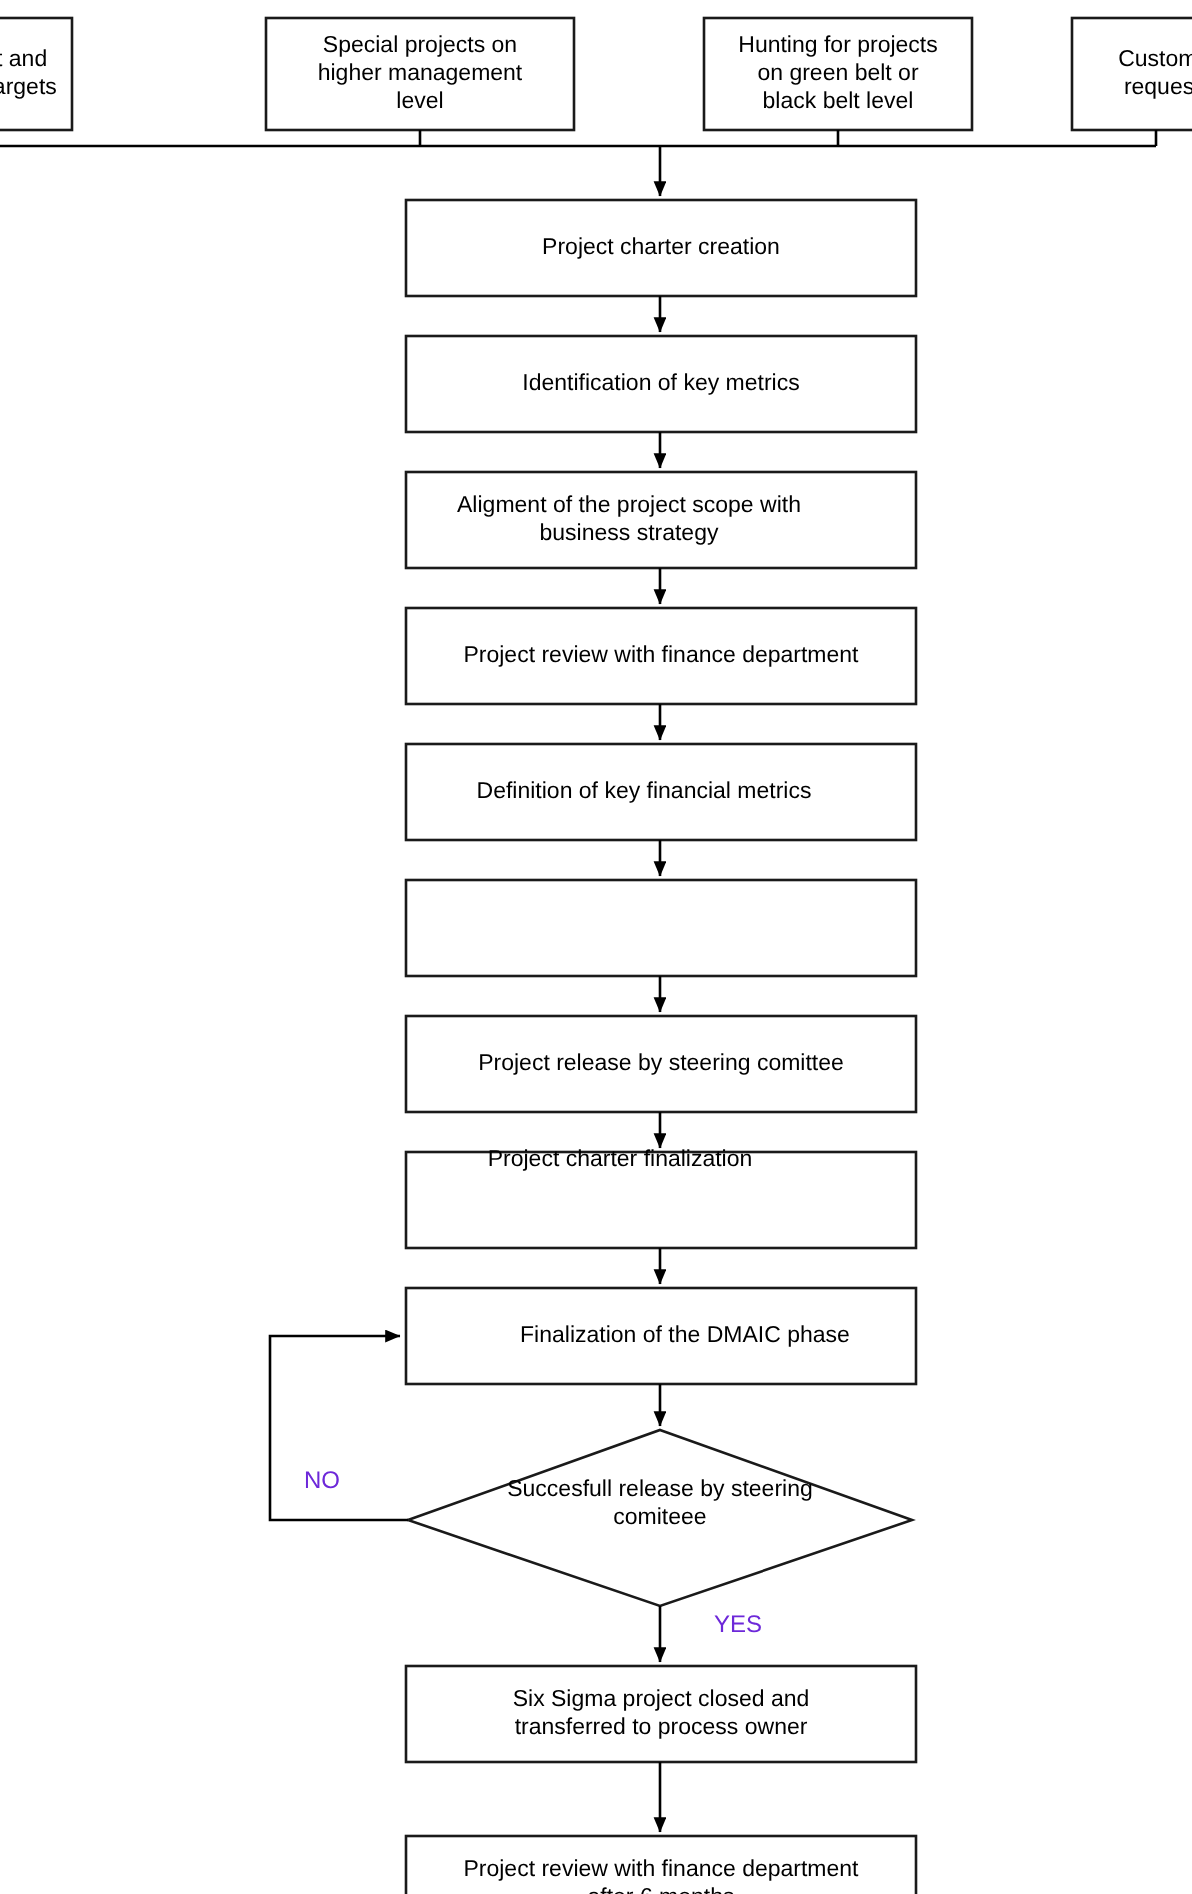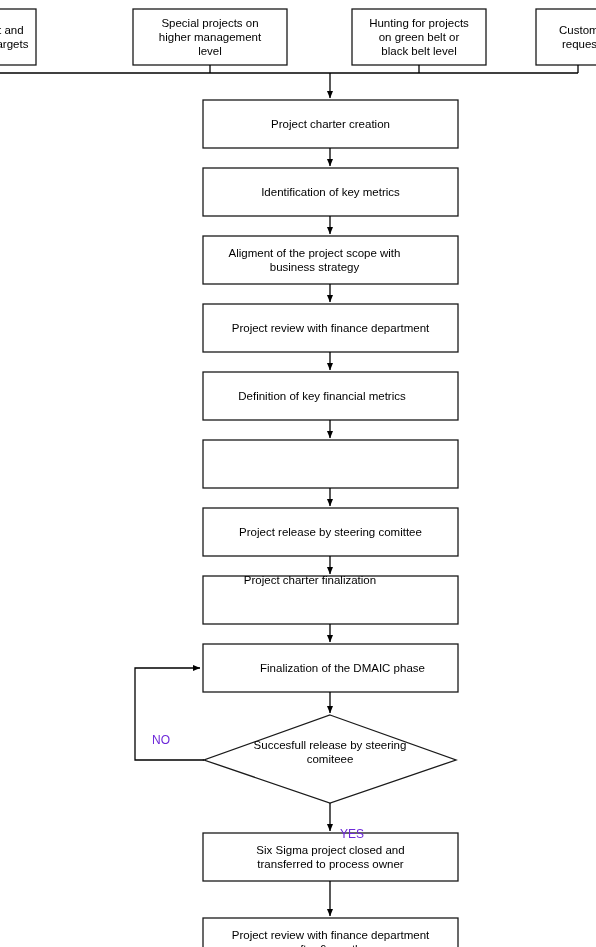--- a/index.html
+++ b/index.html
@@ -154,21 +154,21 @@
 
   <div class="node-label" style="left:203px; top:556px; width:214px; height:48px;">Project charter finalization</div>
 
   <div class="node-label" style="left:203px; top:644px; width:255px; height:48px;padding-left:28px;">Finalization of the DMAIC phase</div>
 
   <div class="node-label" style="left:218px; top:736px; width:224px; height:32px;">Succesfull release by steering
 comiteee</div>
 
   <div class="edge-label" style="left:152px; top:733px;">NO</div>
 
-  <div class="edge-label" style="left:340px; top:805px;margin-top:22px;">YES</div>
+  <div class="edge-label" style="left:357px; top:805px;">YES</div>
 
   <div class="node-label" style="left:203px; top:833px; width:255px; height:48px;">Six Sigma project closed and
 transferred to process owner</div>
 
   <div class="node-label" style="left:203px; top:918px; width:255px; height:48px;">Project review with finance department
 after 6 months</div>
 
 </div>
 
 </body></html>

